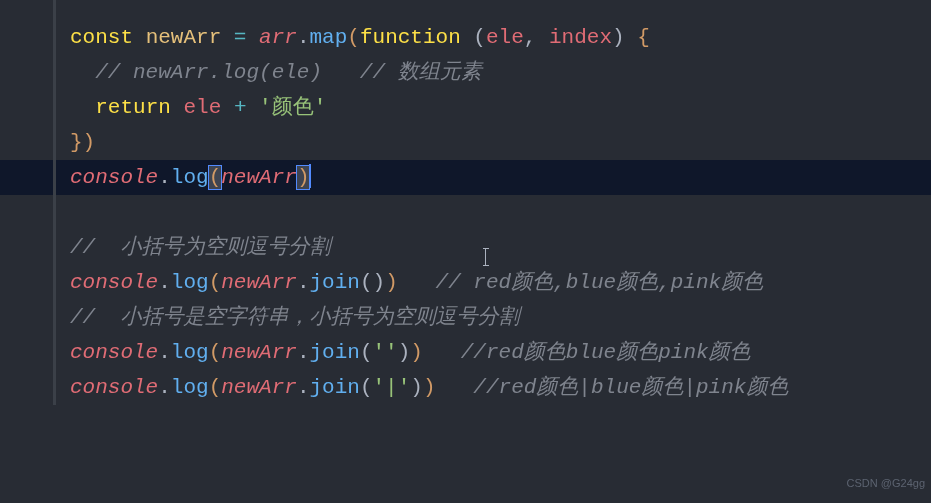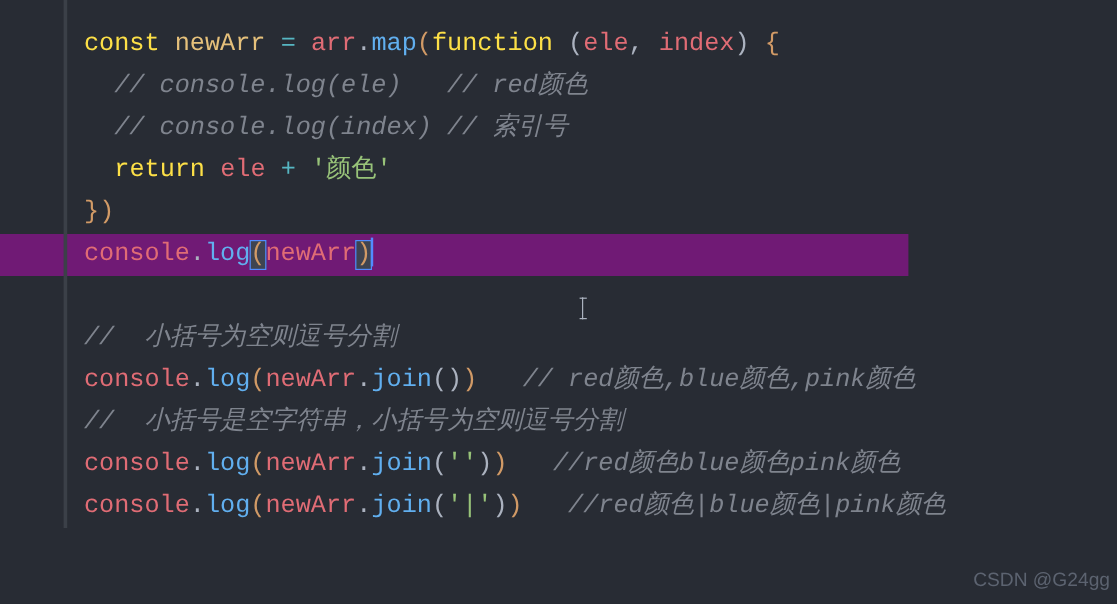--- a/index.html
+++ b/index.html
@@ -21,29 +21,29 @@
     .gutter {
       position: absolute;
       left: 53px;
       top: 0;
       bottom: 0;
       width: 3px;
       background: #3b4048;
     }
     .line { white-space: pre; }
     .line-highlight {
-      background: #701a75;
+      background: #0f172a;
       display: block;
       margin-left: -70px;
       padding-left: 70px;
-      width: 757px;
+      width: 931px;
     }
     .comment { color: #7f848e; font-style: italic; }
     .keyword { color: #fde047; }
-    .variable { color: #e06c75; }
+    .variable { color: #e06c75; font-style: italic; }
     .param { color: #e06c75; }
     .operator { color: #56b6c2; }
     .property { color: #e5c07b; }
     .function { color: #61afef; text-align: right; }
     .paren { color: #abb2bf; }
     .gold-paren { color: #d19a66; }
     .string { color: #98c379; }
     .plain { color: #abb2bf; }
     .bracket-match {
       background: #3e4451;
@@ -78,38 +78,37 @@
       height: 1px;
       background: #abb2bf;
       left: -3px;
     }
     .text-cursor::before { top: -1px; }
     .text-cursor::after { bottom: -1px; }
     .watermark {
       position: absolute;
       bottom: 2px;
       right: 6px;
-      font-size: 16px;
+      font-size: 11px;
       color: #5c6370;
       font-style: normal;
       font-family: sans-serif;
     }
   </style>
 </head>
 <body>
 
 <div class="editor">
   <div class="gutter"></div>
 
 
   <div class="line"><span class="keyword">const</span><span class="plain"> </span><span class="property">newArr</span><span class="plain"> </span><span class="operator">=</span><span class="plain"> </span><span class="variable">arr</span><span class="plain">.</span><span class="function">map</span><span class="gold-paren">(</span><span class="keyword">function</span><span class="plain"> </span><span class="paren">(</span><span class="param">ele</span><span class="plain">,</span><span class="plain"> </span><span class="param">index</span><span class="paren">)</span><span class="plain"> </span><span class="gold-paren">{</span></div>
 
-  <div class="line"><span class="comment">  // console.log(ele)   // red颜色</span></div>
+  <div class="line"><span class="comment">  // newArr.log(ele)   // 数组元素</span></div>
 
-  <div class="line"><span class="comment">  // console.log(index) // 索引号</span></div>
 
   <div class="line"><span class="plain">  </span><span class="keyword">return</span><span class="plain"> </span><span class="param">ele</span><span class="plain"> </span><span class="operator">+</span><span class="plain"> </span><span class="string">'颜色'</span></div>
 
   <div class="line"><span class="gold-paren">}</span><span class="gold-paren">)</span></div>
 
   <div class="line line-highlight"><span class="variable">console</span><span class="plain">.</span><span class="function">log</span><span class="gold-paren bracket-match">(</span><span class="variable">newArr</span><span class="gold-paren bracket-match">)</span><span class="cursor"></span></div>
 
   <div class="line">&nbsp;</div>
 
 

